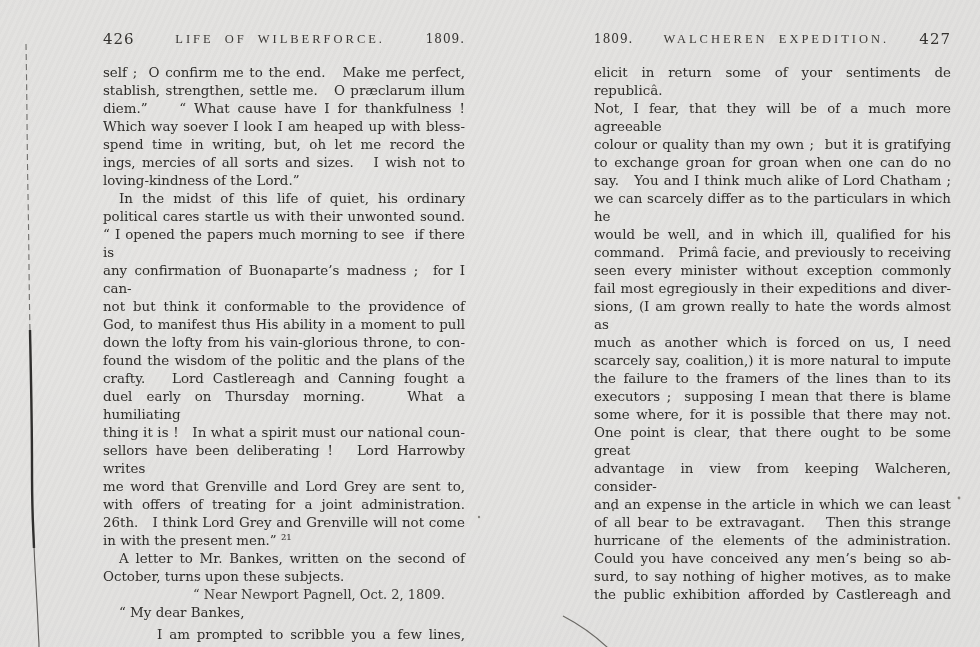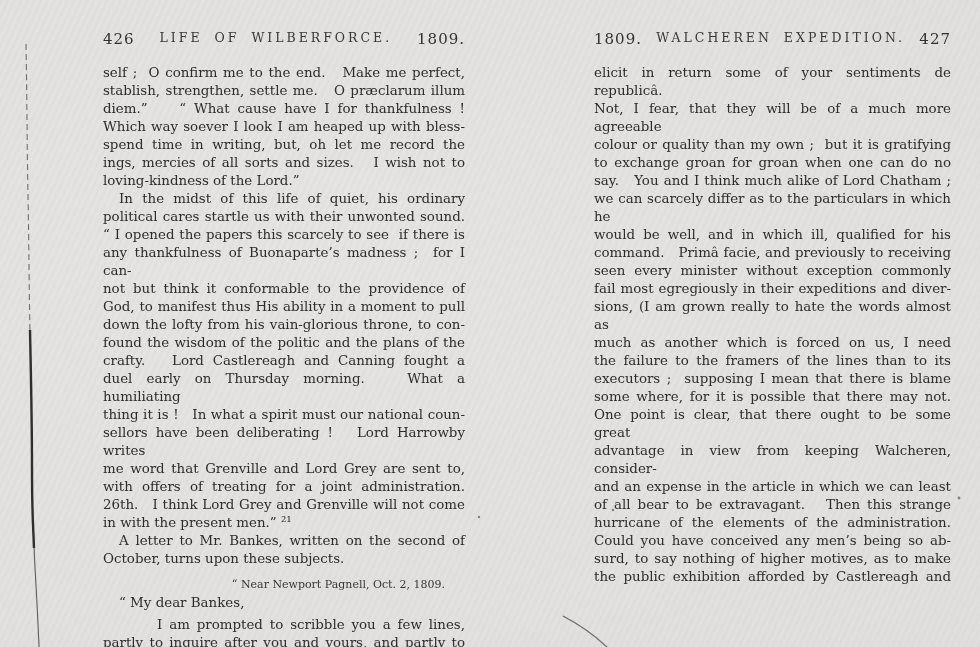--- a/index.html
+++ b/index.html
@@ -22,53 +22,53 @@
     color: #2e2c29;
   }
   .page-col.left  { left: 103px; width: 362px; }
   .page-col.right { left: 594px; width: 357px; }
 
   .running-head {
     position: absolute;
     top: 30px; left: 0; right: 0;
     display: flex;
     justify-content: space-between;
-    align-items: flex-start;
+    align-items: center;
     color: #33312e;
   }
   .head-num { font-size: 15px; letter-spacing: 1px; }
   .head-title {
     font-size: 12.5px;
     letter-spacing: 3px;
     word-spacing: 5px;
     color: #3a3835;
+    font-family: Liberation Serif, serif;
   }
-  .head-year { font-size: 15px; letter-spacing: 1px; }
+  .head-year { font-size: 12px; letter-spacing: 1px; }
 
   .body-text {
     position: absolute;
     top: 64px; left: 0; right: 0;
     font-size: 13.4px;
     line-height: 18px;
   }
   .line {
     white-space: pre-wrap;
     text-align: justify;
     text-align-last: justify;
     min-height: 18px;
   }
   .line.end  { text-align-last: left; }
   .line.ji   { text-indent: 16px; }
   .line.sal  { text-align-last: left; text-indent: 16px; margin-top: 0; }
   .line.letter1 { text-indent: 54px; margin-top: 4px; }
   .line.date {
     text-align-last: right;
     padding-right: 20px;
-    font-size: 11px;
-    margin-top: 8px;
+    font-size: 13px;
     color: #3a3834;
   }
   .artifact-layer { position: absolute; inset: 0; pointer-events: none; }
 </style>
 </head>
 <body>
 
 <div class="scan-surface">
 
   <div class="page-col left">
@@ -80,22 +80,22 @@
     <div class="body-text">
         <div class="line">self ;  O confirm me to the end.   Make me perfect,</div>
         <div class="line">stablish, strengthen, settle me.   O præclarum illum</div>
         <div class="line">diem.”    “ What cause have I for thankfulness !</div>
         <div class="line">Which way soever I look I am heaped up with bless-</div>
         <div class="line">spend time in writing, but, oh let me record the</div>
         <div class="line">ings, mercies of all sorts and sizes.   I wish not to</div>
         <div class="line end">loving-kindness of the Lord.”</div>
         <div class="line ji">In the midst of this life of quiet, his ordinary</div>
         <div class="line">political cares startle us with their unwonted sound.</div>
-        <div class="line">“ I opened the papers this scarcely to see  if there is</div>
-        <div class="line">any thankfulness of Buonaparte’s madness ;  for I can-</div>
+        <div class="line">“ I opened the papers much morning to see  if there is</div>
+        <div class="line">any confirmation of Buonaparte’s madness ;  for I can-</div>
         <div class="line">not but think it conformable to the providence of</div>
         <div class="line">God, to manifest thus His ability in a moment to pull</div>
         <div class="line">down the lofty from his vain-glorious throne, to con-</div>
         <div class="line">found the wisdom of the politic and the plans of the</div>
         <div class="line">crafty.   Lord Castlereagh and Canning fought a</div>
         <div class="line">duel early on Thursday morning.   What a humiliating</div>
         <div class="line">thing it is !   In what a spirit must our national coun-</div>
         <div class="line">sellors have been deliberating !   Lord Harrowby writes</div>
         <div class="line">me word that Grenville and Lord Grey are sent to,</div>
         <div class="line">with offers of treating for a joint administration.</div>
@@ -122,20 +122,21 @@
         <div class="line">colour or quality than my own ;  but it is gratifying</div>
         <div class="line">to exchange groan for groan when one can do no</div>
         <div class="line">say.   You and I think much alike of Lord Chatham ;</div>
         <div class="line">we can scarcely differ as to the particulars in which he</div>
         <div class="line">would be well, and in which ill, qualified for his</div>
         <div class="line">command.   Primâ facie, and previously to receiving</div>
         <div class="line">seen every minister without exception commonly</div>
         <div class="line">fail most egregiously in their expeditions and diver-</div>
         <div class="line">sions, (I am grown really to hate the words almost as</div>
         <div class="line">much as another which is forced on us, I need</div>
+        <div class="line">scarcely say, coalition,) it is more natural to impute</div>
         <div class="line">the failure to the framers of the lines than to its</div>
         <div class="line">executors ;  supposing I mean that there is blame</div>
         <div class="line">some where, for it is possible that there may not.</div>
         <div class="line">One point is clear, that there ought to be some great</div>
         <div class="line">advantage in view from keeping Walcheren, consider-</div>
         <div class="line">and an expense in the article in which we can least</div>
         <div class="line">of all bear to be extravagant.   Then this strange</div>
         <div class="line">hurricane of the elements of the administration.</div>
         <div class="line">Could you have conceived any men’s being so ab-</div>
         <div class="line">surd, to say nothing of higher motives, as to make</div>

